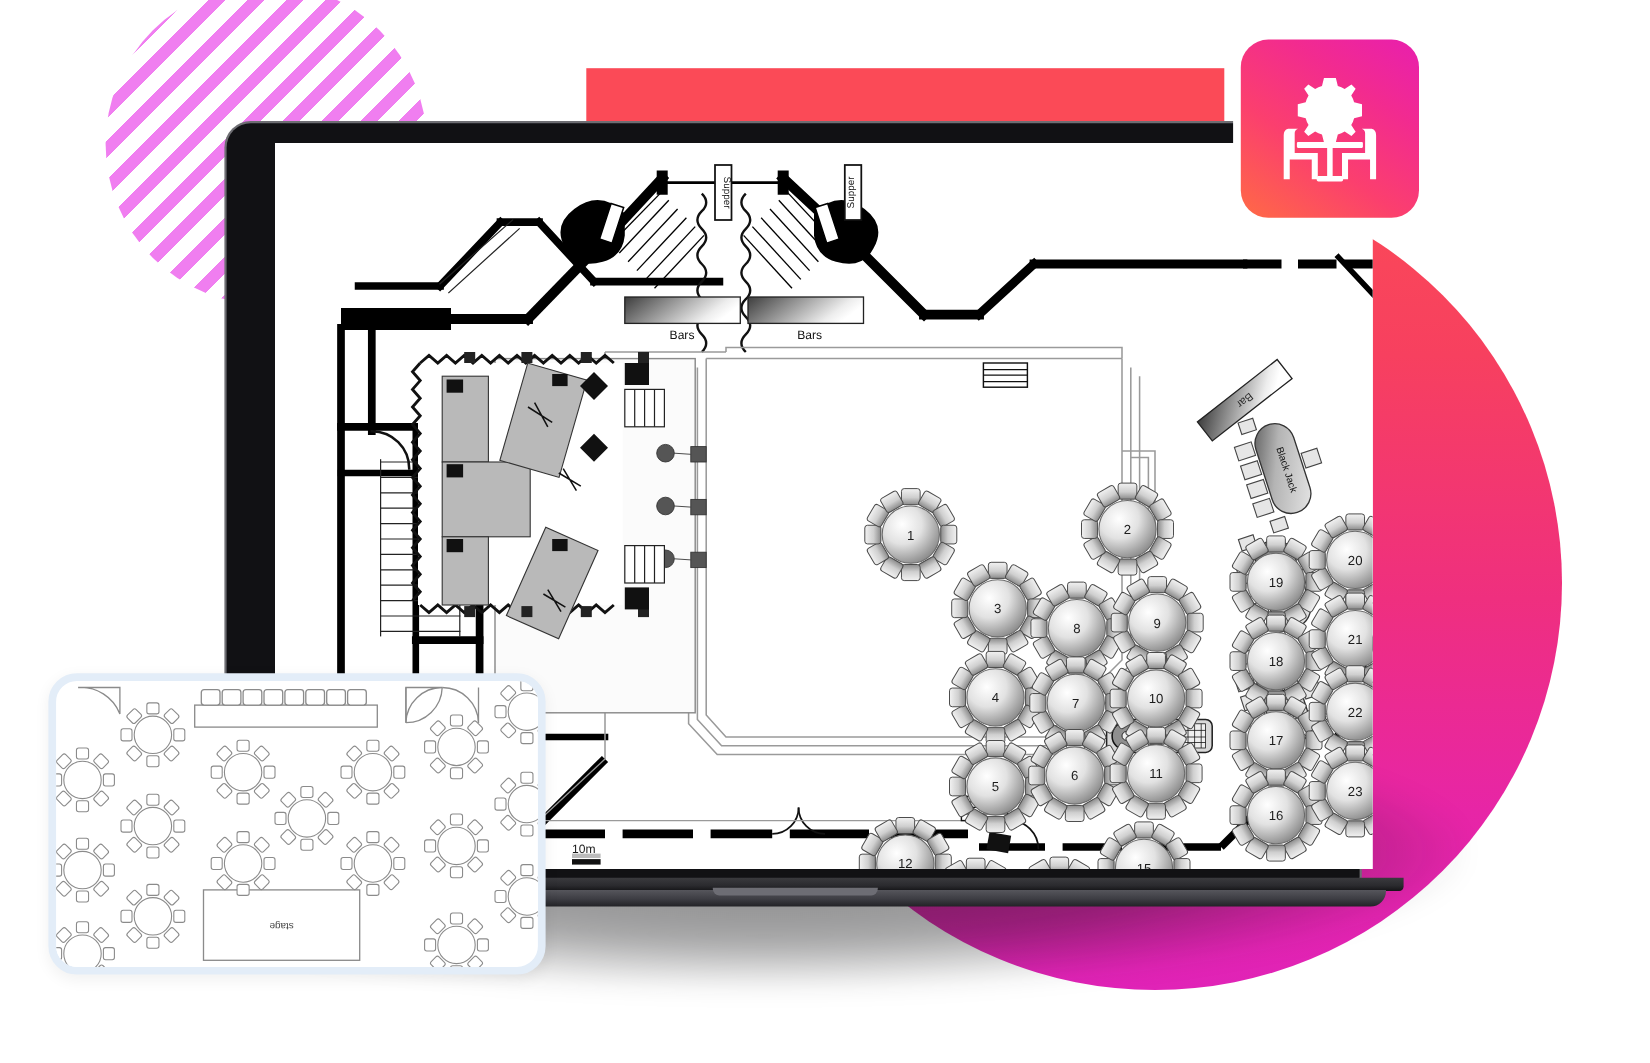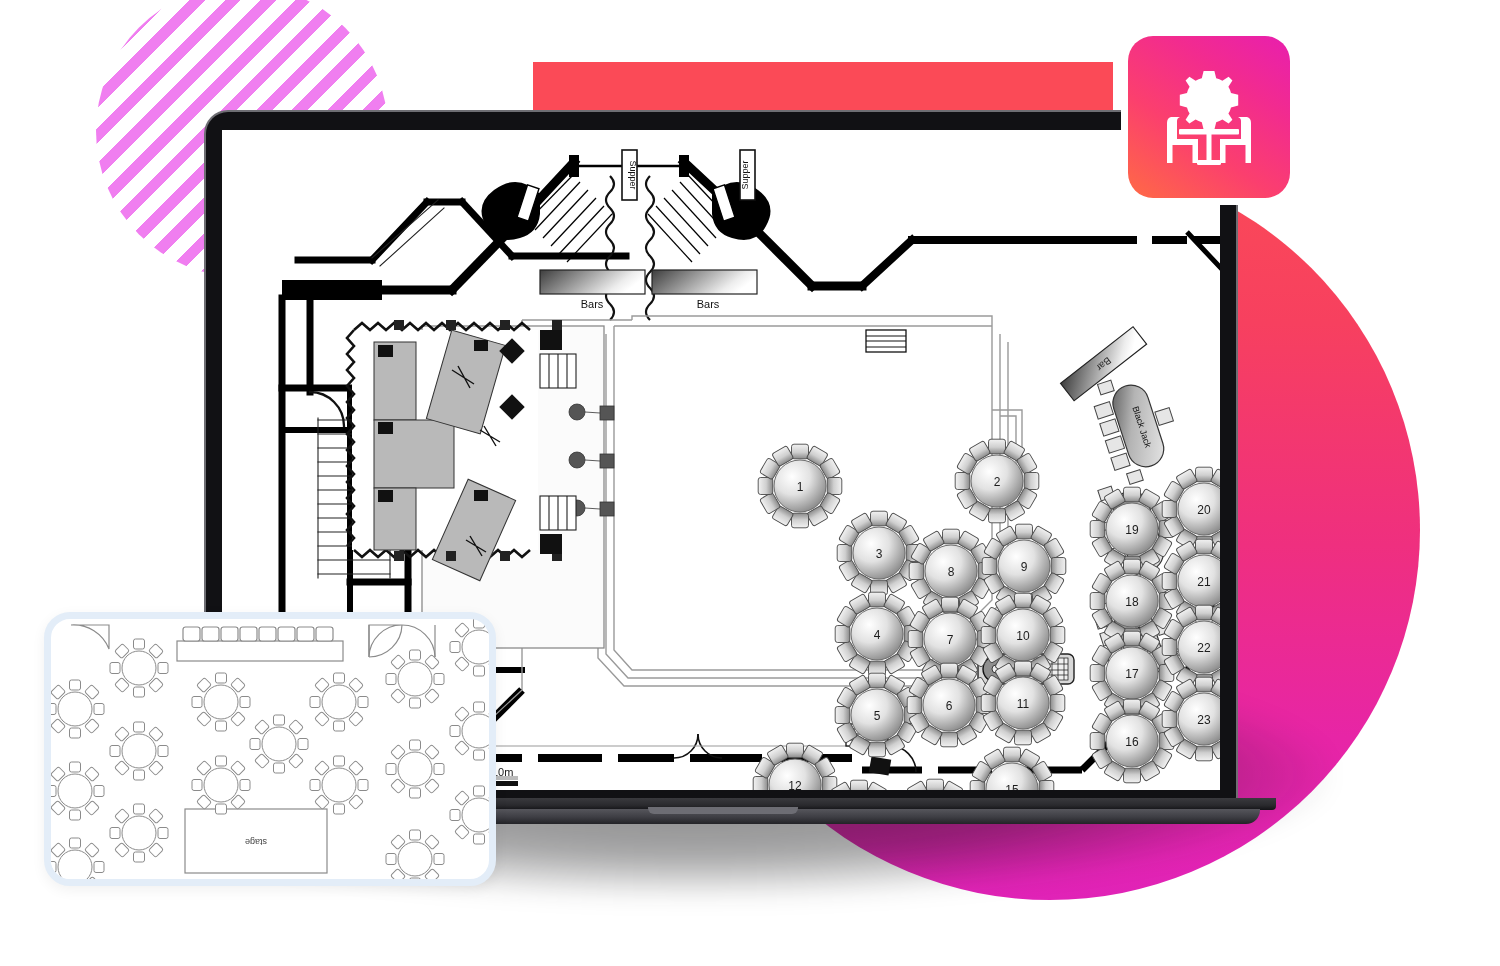--- a/index.html
+++ b/index.html
@@ -48,21 +48,21 @@
   }
   .laptop-lid {
     position: relative; width: 1030px; height: 688px;
     background: #111114;
     border-radius: 22px 22px 3px 3px;
     box-shadow: 0 0 0 2px #6e6e73;
     padding: 18px 16px 10px 16px;
   }
   .laptop-screen {
     position: relative; width: 100%; height: 100%;
-    background: #ffffff; overflow: hidden;
+    background: #ffffff; overflow: hidden; margin-left: 28px;
   }
   .laptop-base {
     position: absolute; left: 170px; top: 798px; width: 1106px; height: 26px;
     z-index: 6;
   }
   .base-bar {
     position: absolute; left: 0; top: 0; width: 100%; height: 12px;
     background: linear-gradient(180deg, #3a3a3e 0%, #2a2a2e 60%, #141417 100%);
     border-radius: 0 0 4px 4px;
   }

